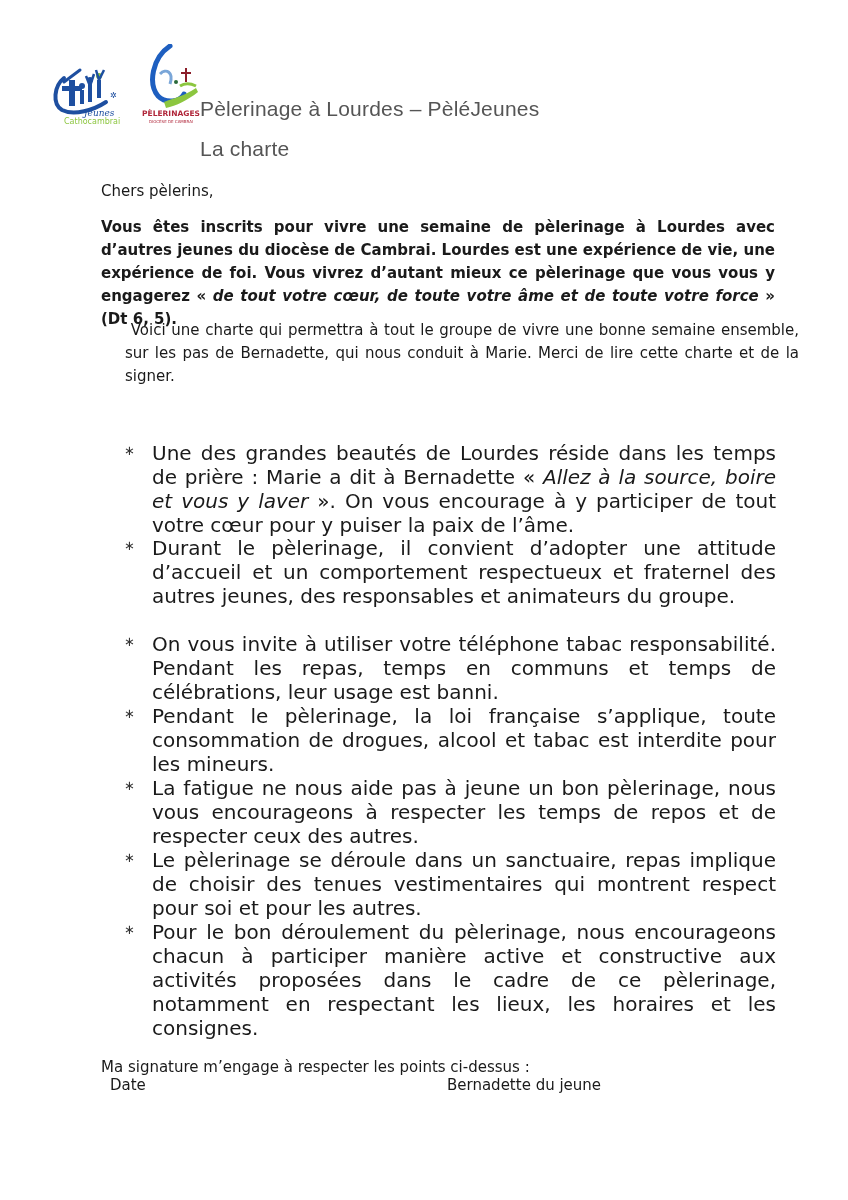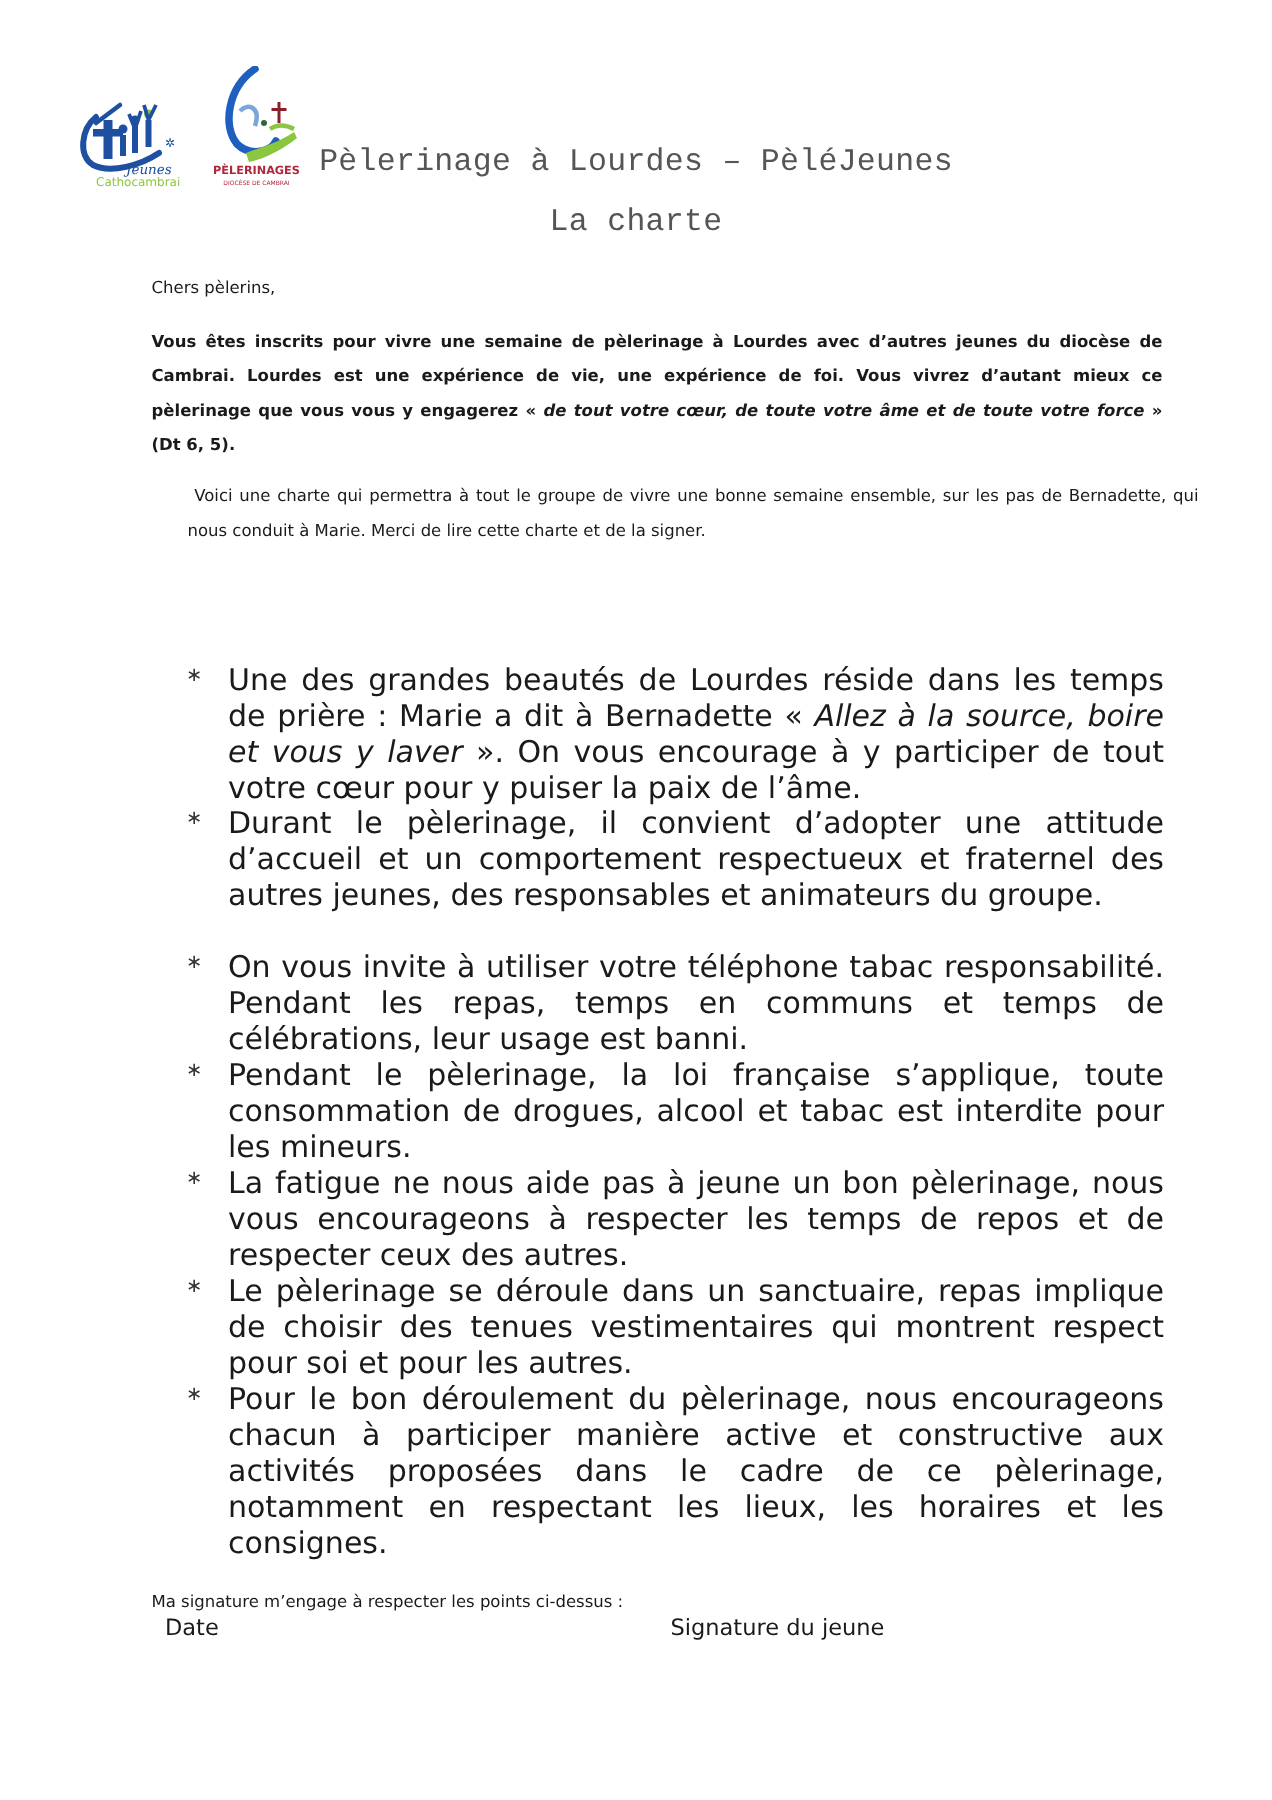--- a/index.html
+++ b/index.html
@@ -3,29 +3,29 @@
   <meta charset="utf-8">
   <style>
     html, body { margin: 0; padding: 0; background: #ffffff; }
     body {
       width: 848px; height: 1200px; position: relative; overflow: hidden;
       font-family: "DejaVu Sans", sans-serif; color: #1a1a1a;
     }
     .logo1 { position: absolute; left: 50px; top: 64px; width: 76px; height: 62px; }
     .logo2 { position: absolute; left: 140px; top: 44px; width: 62px; height: 84px; }
     .title {
-      position: absolute; left: 200px; width: 448px; text-align: center;
-      font-family: Liberation Mono, monospace; font-weight: 300; color: #555555;
+      position: absolute; left: 200px; width: 448px; text-align: left;
+      font-family: Liberation Sans, sans-serif; font-weight: 300; color: #555555;
       font-size: 21px; letter-spacing: 0.2px;
     }
     .title.t1 { top: 97px; }
     .title.t2 { top: 137px; }
     .body-text {
       position: absolute; left: 101px; width: 674px;
-      font-size: 11px; line-height: 23px; text-align: justify;
+      font-size: 15px; line-height: 23px; text-align: justify;
     }
     .greeting { top: 180px; }
     .intro1 { top: 216px; font-weight: bold; }
     .intro2 { top: 319px; margin-left: 24px; }
     .charter-list { position: absolute; left: 101px; width: 674px; top: 441px; margin: 0; padding: 0; list-style: none; }
     .charter-item { position: absolute; left: 0; width: 674px; }
     .bullet { position: absolute; left: 23px; top: 2px; font-size: 13px; color: #333; }
     .item-text { position: absolute; left: 51px; width: 624px; font-size: 20px; line-height: 24px; text-align: justify; }
     .signature-intro { top: 1056px; }
     .date-label { position: absolute; left: 110px; top: 1076px; font-size: 15px; }
@@ -100,13 +100,13 @@
     <div class="item-text">Le pèlerinage se déroule dans un sanctuaire, repas implique de choisir des tenues vestimentaires qui montrent respect pour soi et pour les autres.</div>
   </li>
   <li class="charter-item" style="top:479px;">
     <span class="bullet">∗</span>
     <div class="item-text">Pour le bon déroulement du pèlerinage, nous encourageons chacun à participer manière active et constructive aux activités proposées dans le cadre de ce pèlerinage, notamment en respectant les lieux, les horaires et les consignes.</div>
   </li>
 </ul>
 
 <div class="body-text signature-intro">Ma signature m’engage à respecter les points ci-dessus :</div>
 <div class="date-label">Date</div>
-<div class="sig-label">Signature du jeune</div>
+<div class="sig-label">Bernadette du jeune</div>
 
 </body></html>

